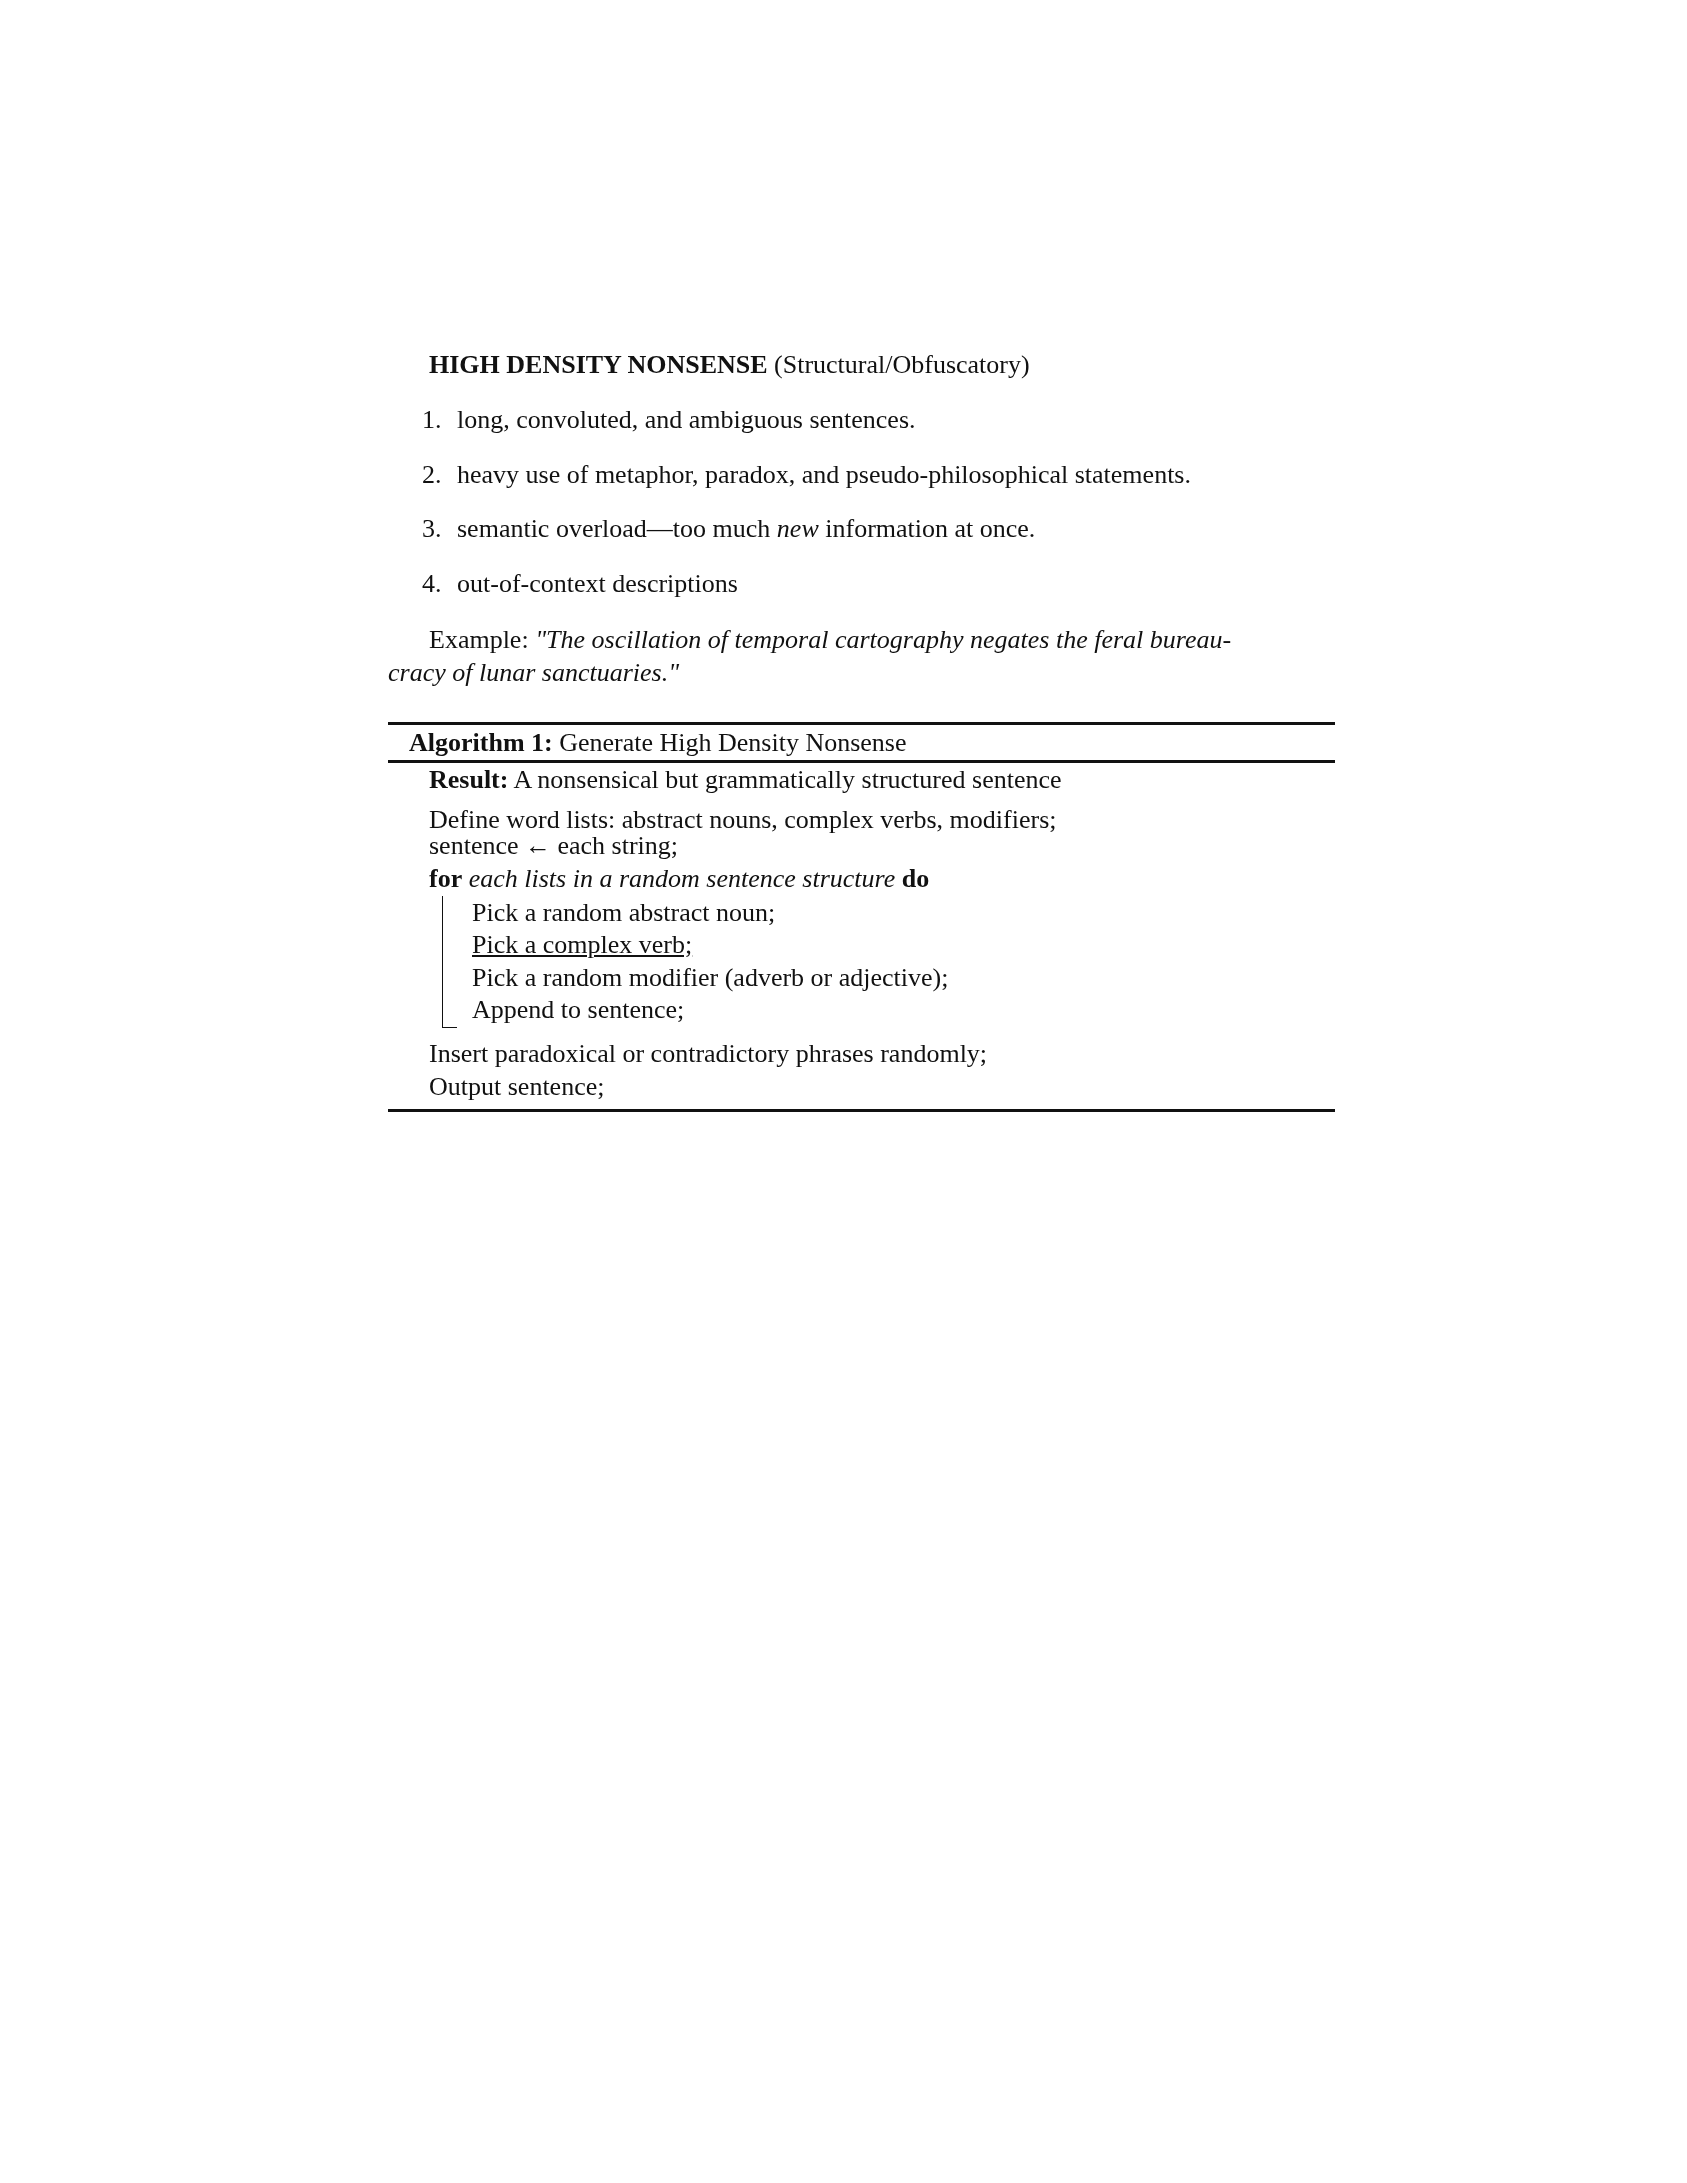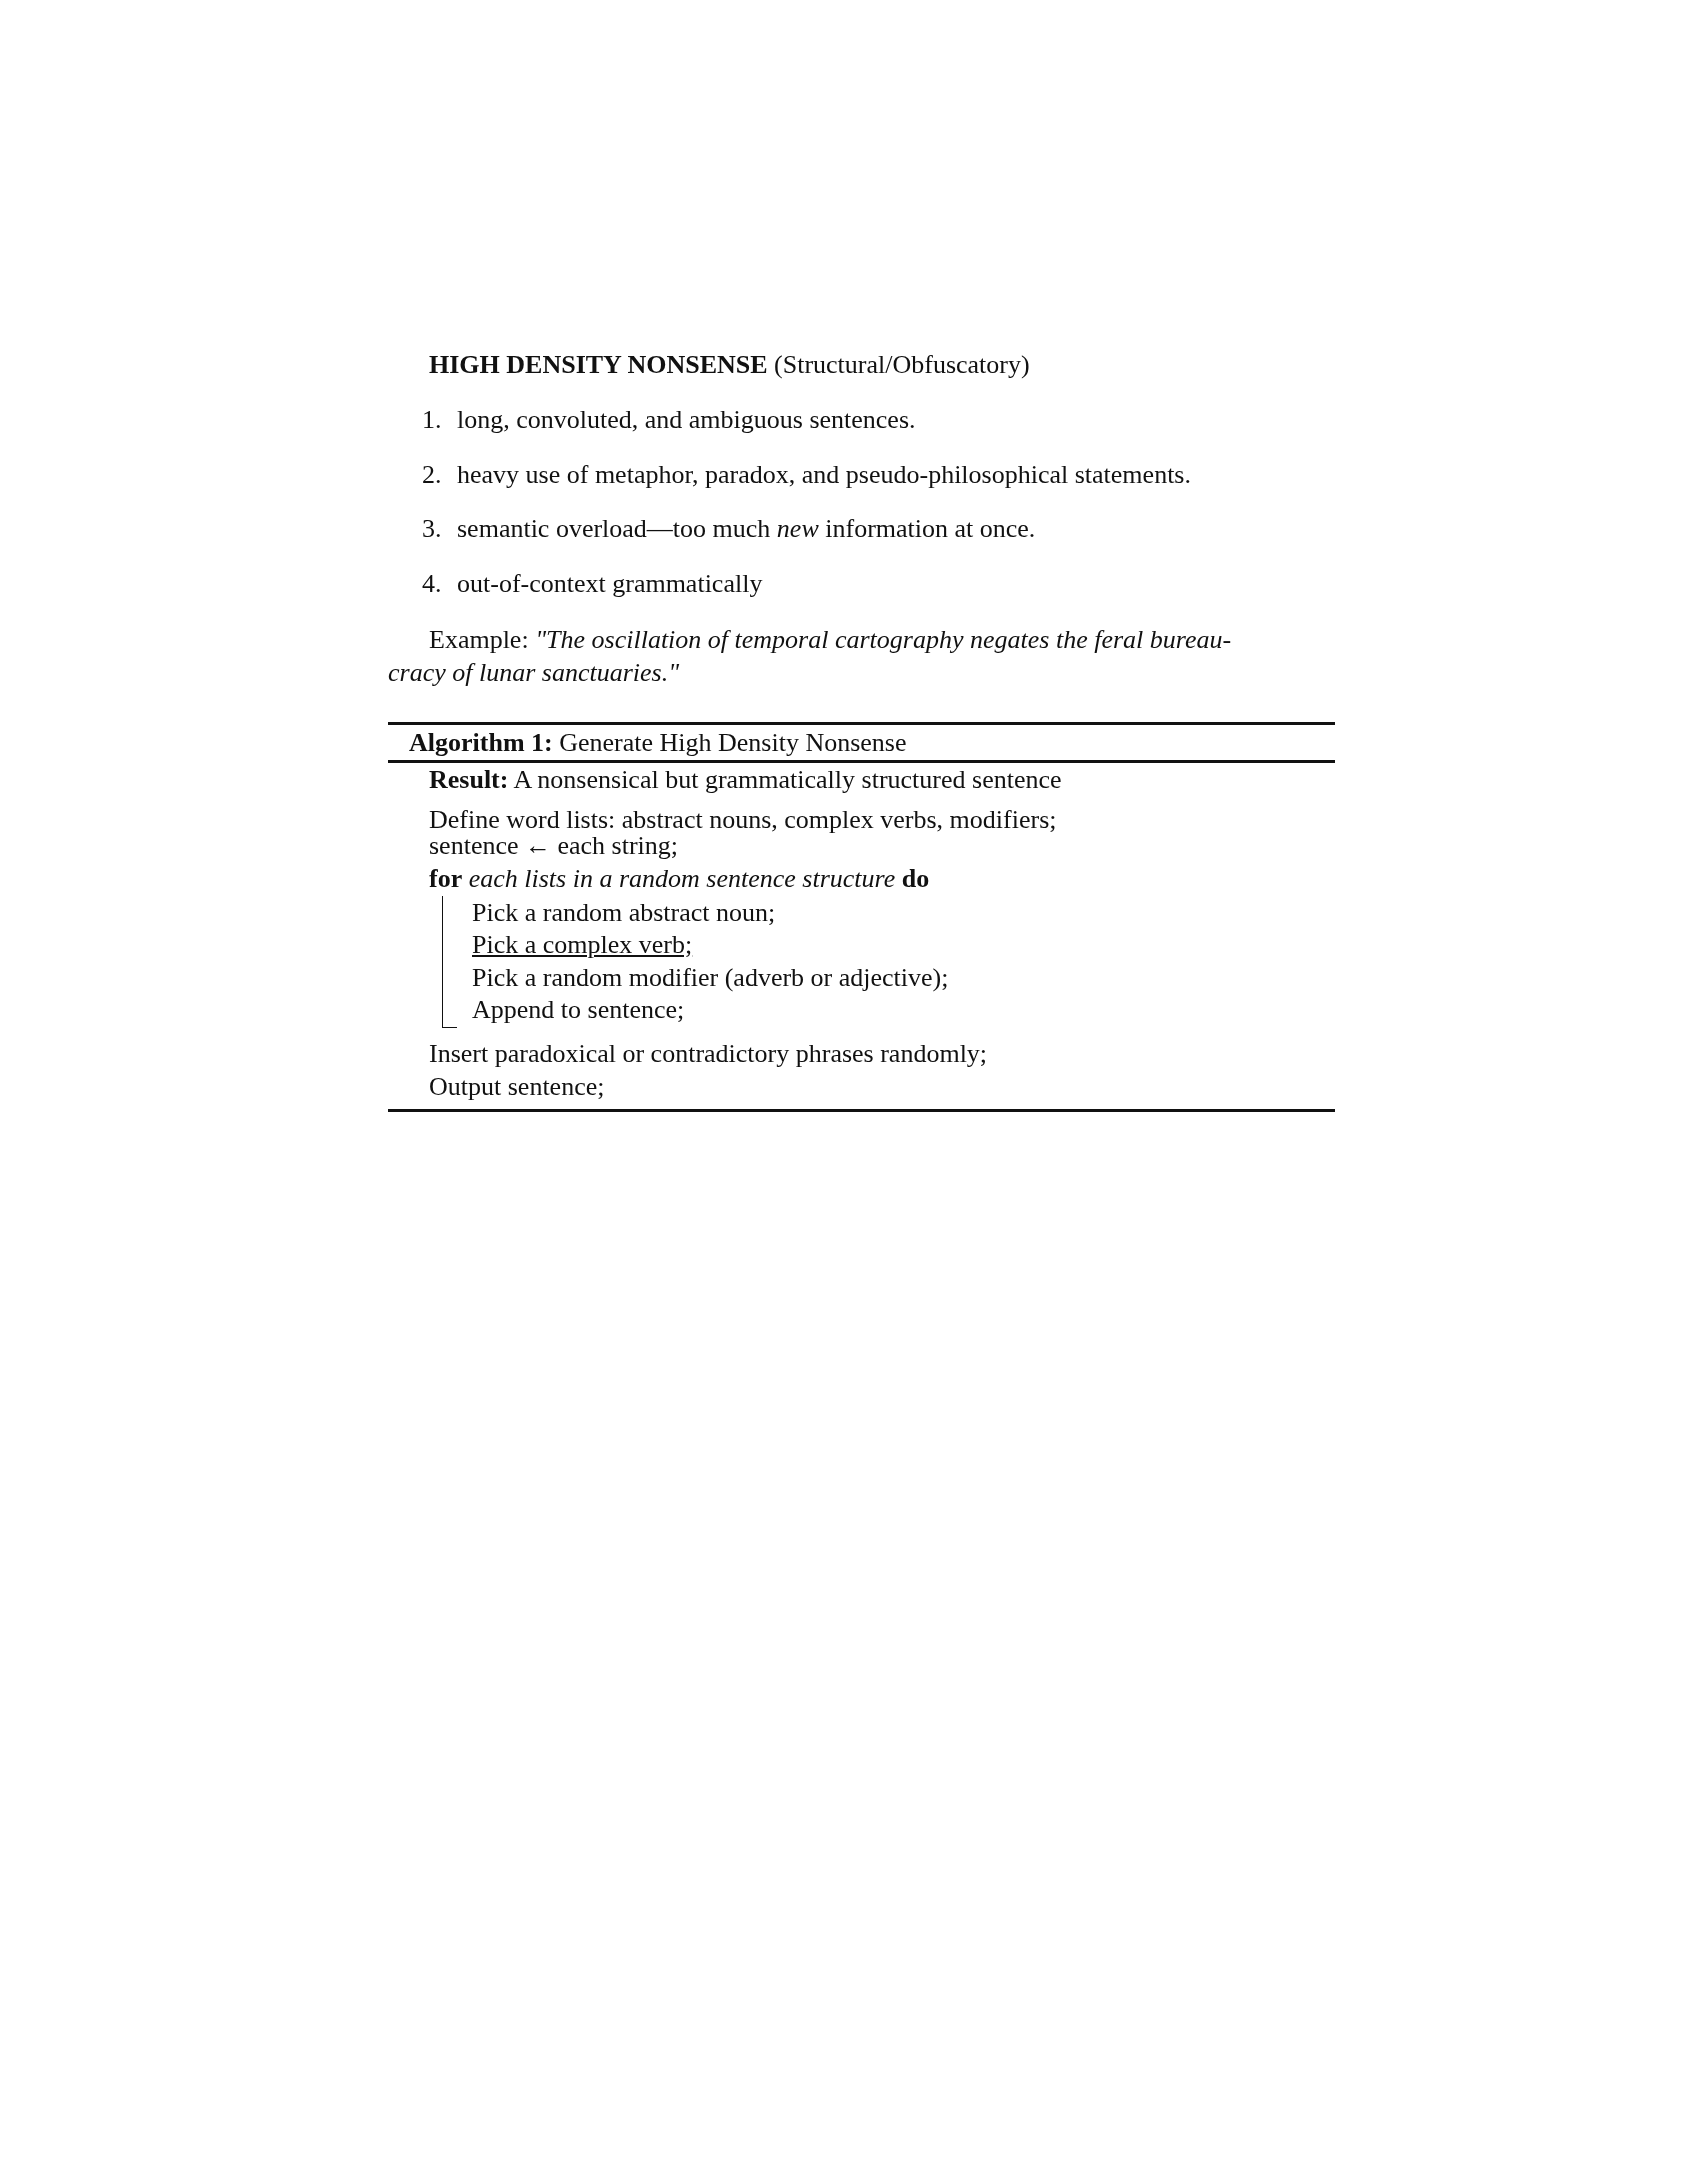--- a/index.html
+++ b/index.html
@@ -85,21 +85,21 @@
     <div class="line" style="left:403px; top:516px;">
       <span>3.</span>
     </div>
     <div class="line" style="left:438px; top:516px;">
       <span>semantic overload—too much </span><span class="ital">new</span><span> information at once.</span>
     </div>
 
     <div class="line" style="left:403px; top:571px;">
       <span>4.</span>
     </div>
-    <div class="line" style="left:438px; top:571px;">out-of-context grammatically</div>
+    <div class="line" style="left:438px; top:571px;">out-of-context descriptions</div>
   </div>
 
   <div class="line" style="left:410px; top:627px;">
     <span>Example:</span>
     <span class="ital">"The oscillation of temporal cartography negates the feral bureau-</span>
   </div>
   <div class="line ital" style="left:369px; top:660px;">cracy of lunar sanctuaries."</div>
 
   <div>
     <div class="rule" style="top:722px;"></div>

